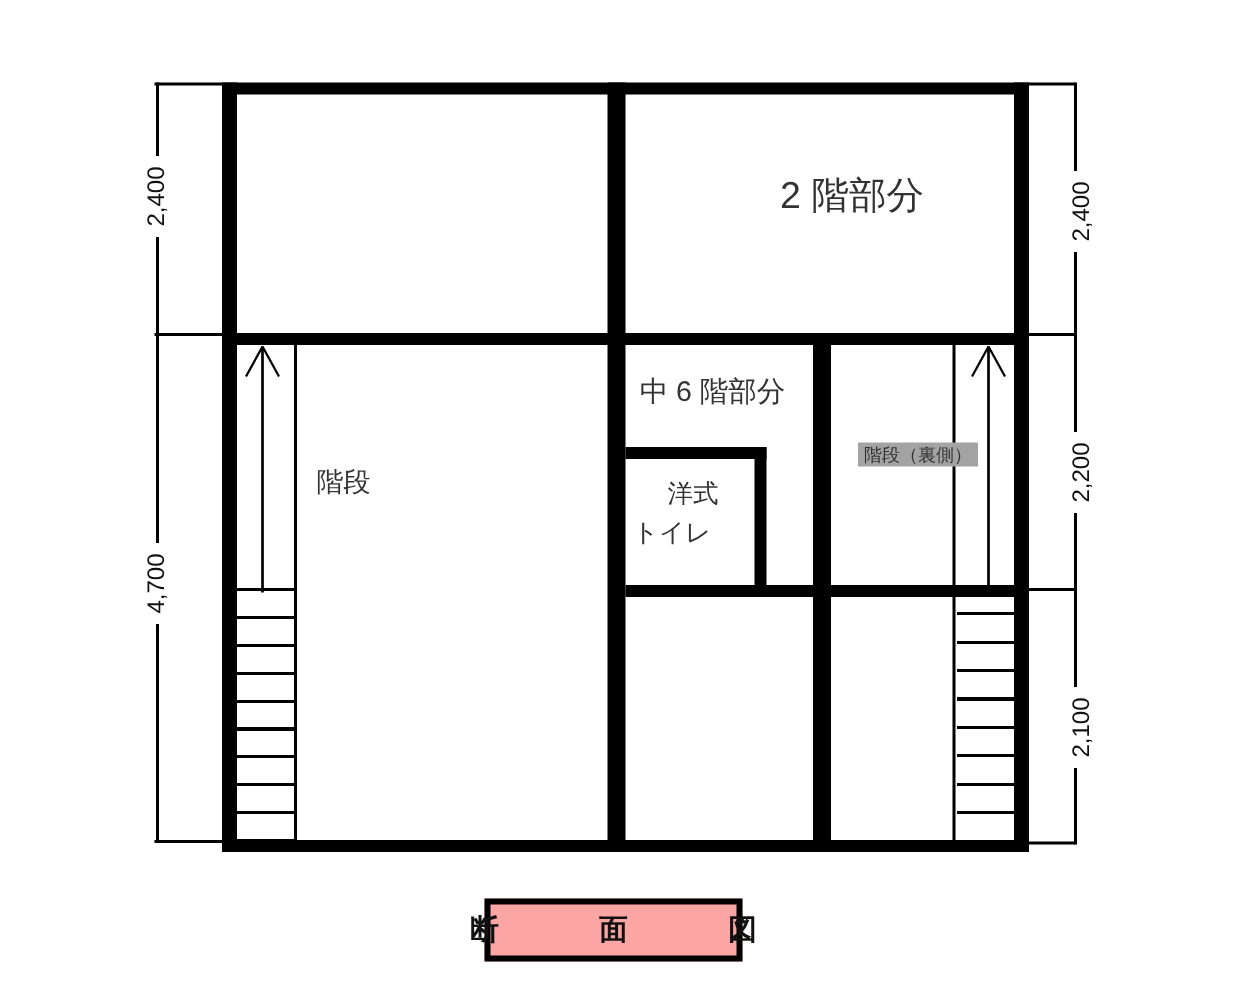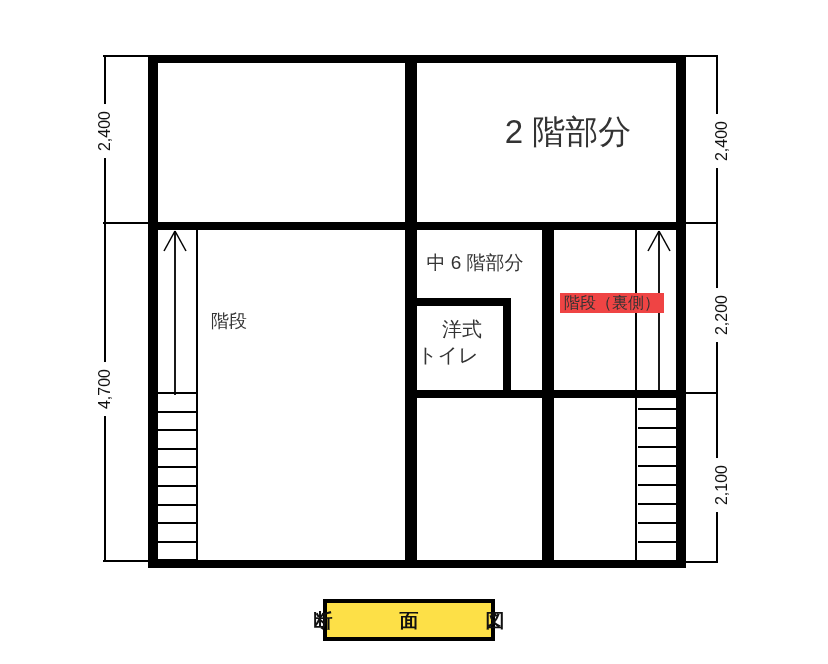--- a/index.html
+++ b/index.html
@@ -46,31 +46,31 @@
     line-height: 1;
   }
 
   .room-label {
     position: absolute;
     transform: translate(-50%, -50%);
     color: #333333;
     white-space: nowrap;
     line-height: 1;
   }
-  .lbl-2f      { font-size: 33px; }
+  .lbl-2f      { font-size: 25px; }
   .lbl-mezz    { font-size: 19px; }
   .lbl-stairs  { font-size: 18px; }
-  .lbl-toilet  { font-size: 20px; }
-  .lbl-back    { font-size: 16px; background: #ef4444; padding: 2px 4px; }
+  .lbl-toilet  { font-size: 17px; }
+  .lbl-back    { font-size: 12px; background: #a3a3a3; padding: 2px 4px; }
 
   .title-box {
     position: absolute;
     left: 323px; top: 599px; width: 172px; height: 42px;
     border: 4px solid #000000;
-    background: #fde047;
+    background: #fca5a5;
     display: flex; align-items: center; justify-content: center;
   }
   .title-box span {
     font-size: 19px;
     font-weight: bold;
     color: #111111;
     letter-spacing: 24px;
     text-indent: 24px;
     white-space: nowrap;
     line-height: 1;

